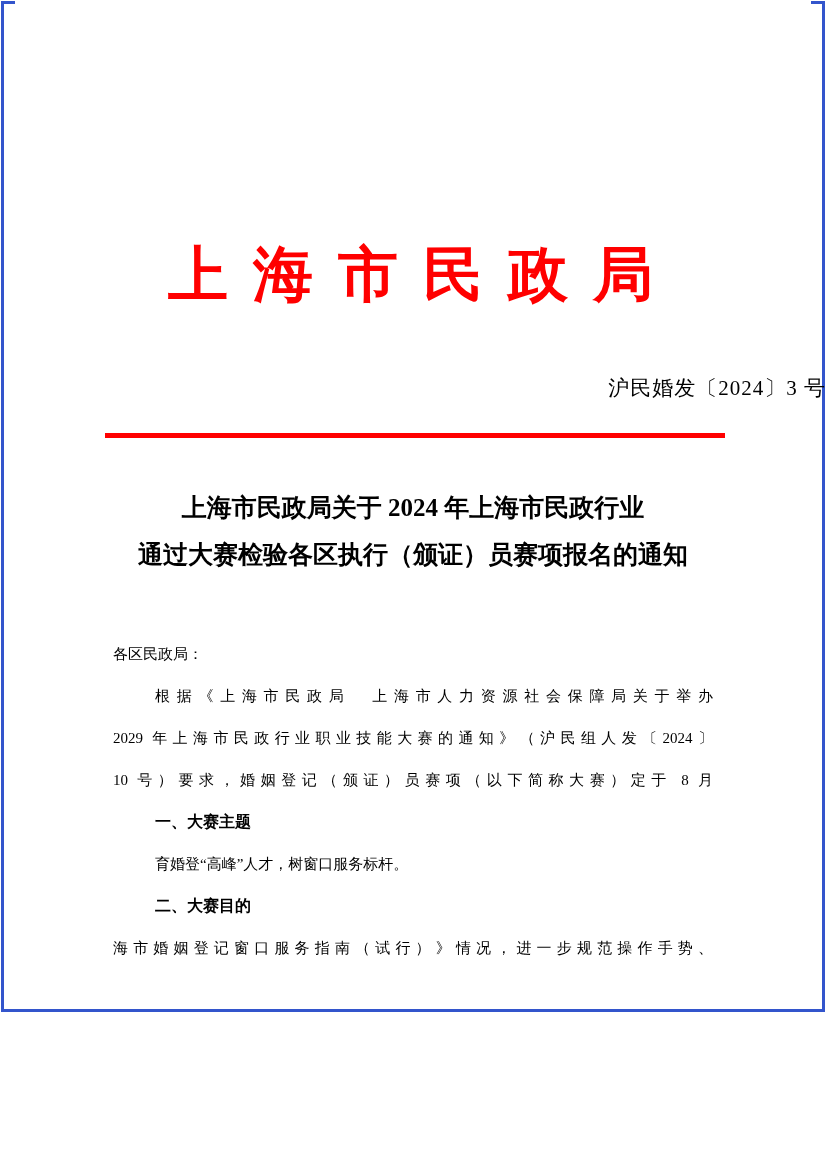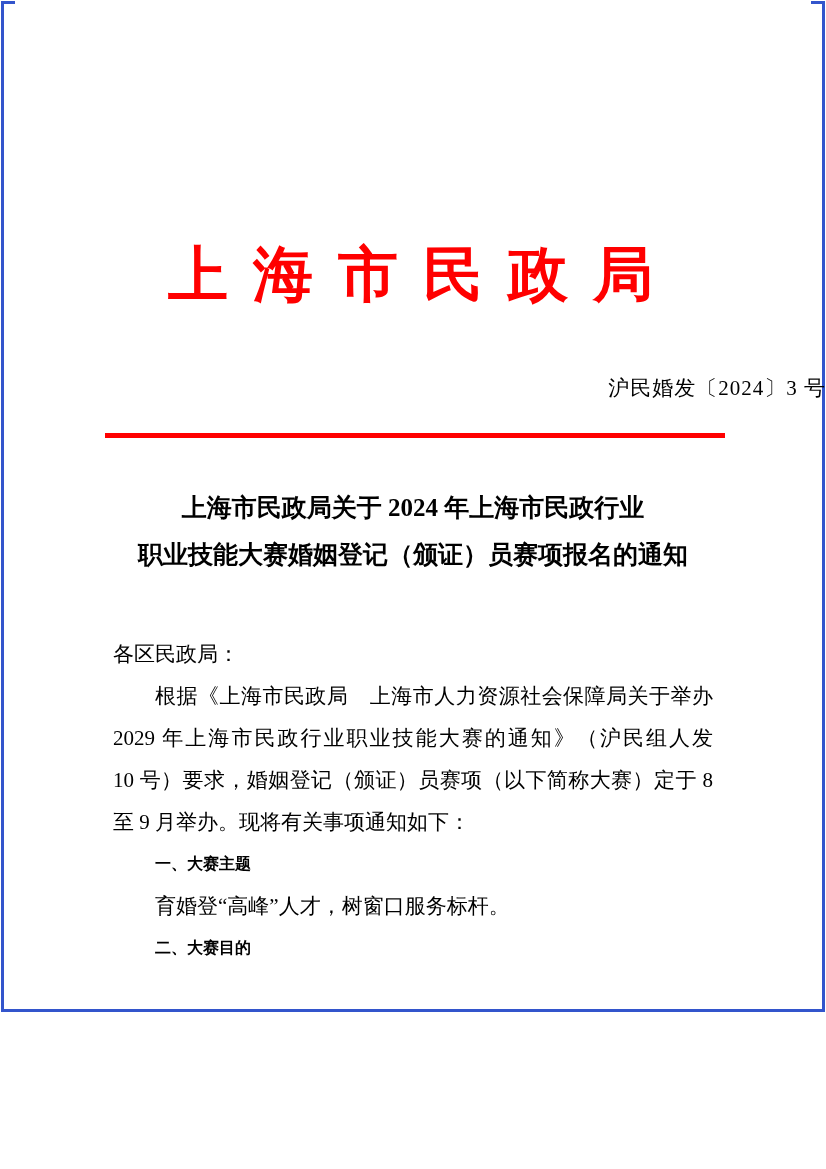--- a/index.html
+++ b/index.html
@@ -67,21 +67,21 @@
   .notice-title.l2 { top: 539px; }
 
   .body-block {
     position: absolute;
     left: 113px; top: 633px;
     width: 600px;
   }
   .line {
     height: 42px;
     line-height: 42px;
-    font-size: 21px;
+    font-size: 15px;
     white-space: nowrap;
     overflow: hidden;
   }
   .line.just {
     white-space: normal;
     text-align: justify;
     text-align-last: justify;
   }
   .line.indent { padding-left: 42px; }
   .line.heading {
@@ -107,28 +107,28 @@
   <div class="top-stub right"></div>
 
   <div class="agency-title">上 海 市 民 政 局</div>
 
   <div class="doc-number">沪民婚发〔2024〕3 号</div>
 
   <div class="red-rule"></div>
 
   <div class="notice-title l1">上海市民政局关于 2024 年上海市民政行业</div>
 
-  <div class="notice-title l2">职业技能大赛婚姻登记（颁证）员赛项报名的通知</div>
+  <div class="notice-title l2">通过大赛检验各区执行（颁证）员赛项报名的通知</div>
 
   <div class="body-block">
     <div class="line">各区民政局：</div>
     <div class="line indent just">根据《上海市民政局　上海市人力资源社会保障局关于举办</div>
     <div class="line just">2029 年上海市民政行业职业技能大赛的通知》（沪民组人发〔2024〕</div>
     <div class="line just">10 号）要求，婚姻登记（颁证）员赛项（以下简称大赛）定于 8 月</div>
-    <div class="line">至 9 月举办。现将有关事项通知如下：</div>
     <div class="line indent heading">一、大赛主题</div>
     <div class="line indent">育婚登“高峰”人才，树窗口服务标杆。</div>
     <div class="line indent heading">二、大赛目的</div>
+    <div class="line just">海市婚姻登记窗口服务指南（试行）》情况，进一步规范操作手势、</div>
   </div>
 
   <div class="page-number">- 1 -</div>
 
 </div>
 
 </body></html>

